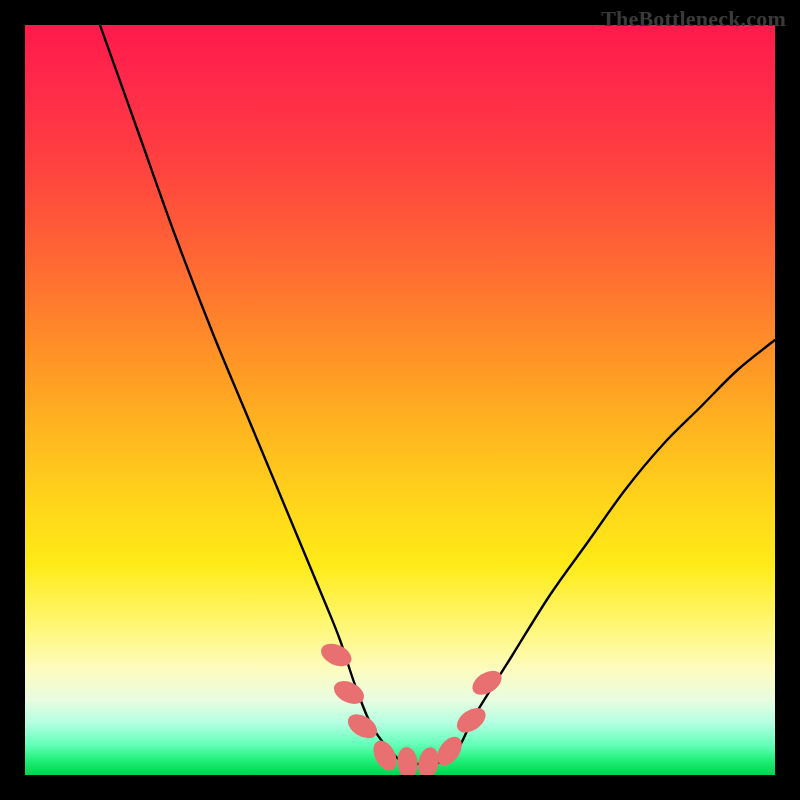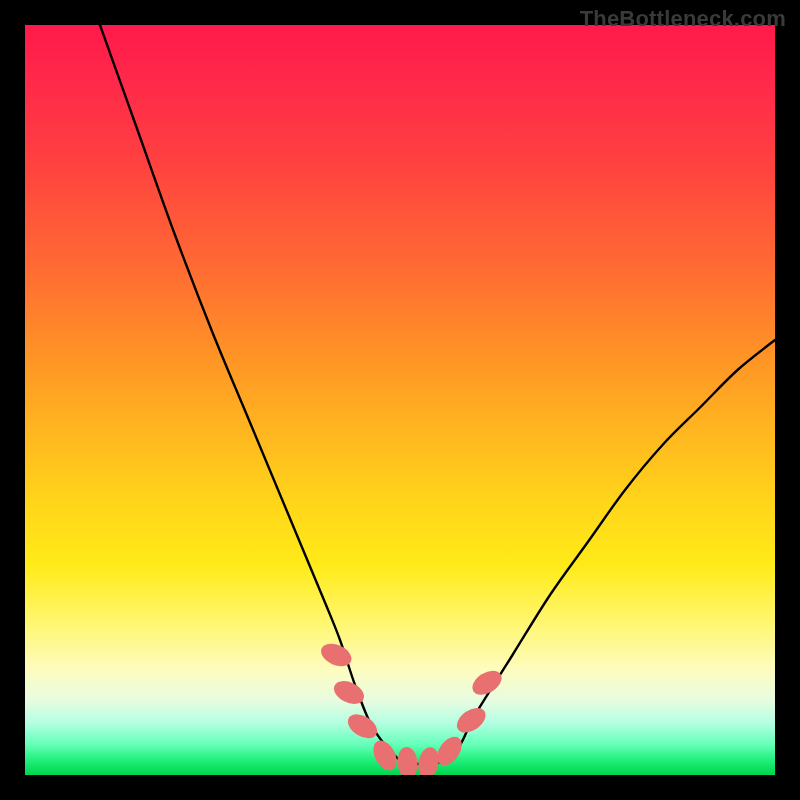--- a/index.html
+++ b/index.html
@@ -41,21 +41,21 @@
       #b5ffe2 93%,
       #63ffb8 96%,
       #21f07a 98%,
       #00d44e 100%
     );
   }
   .watermark {
     position: absolute;
     top: 6px;
     right: 14px;
-    font-family: Liberation Sans, sans-serif;
+    font-family: Liberation Serif, serif;
     font-size: 22px;
     font-weight: 600;
     color: #3a3a3a;
     letter-spacing: 0.2px;
     user-select: none;
   }
   svg.curve {
     position: absolute;
     inset: 0;
   }

